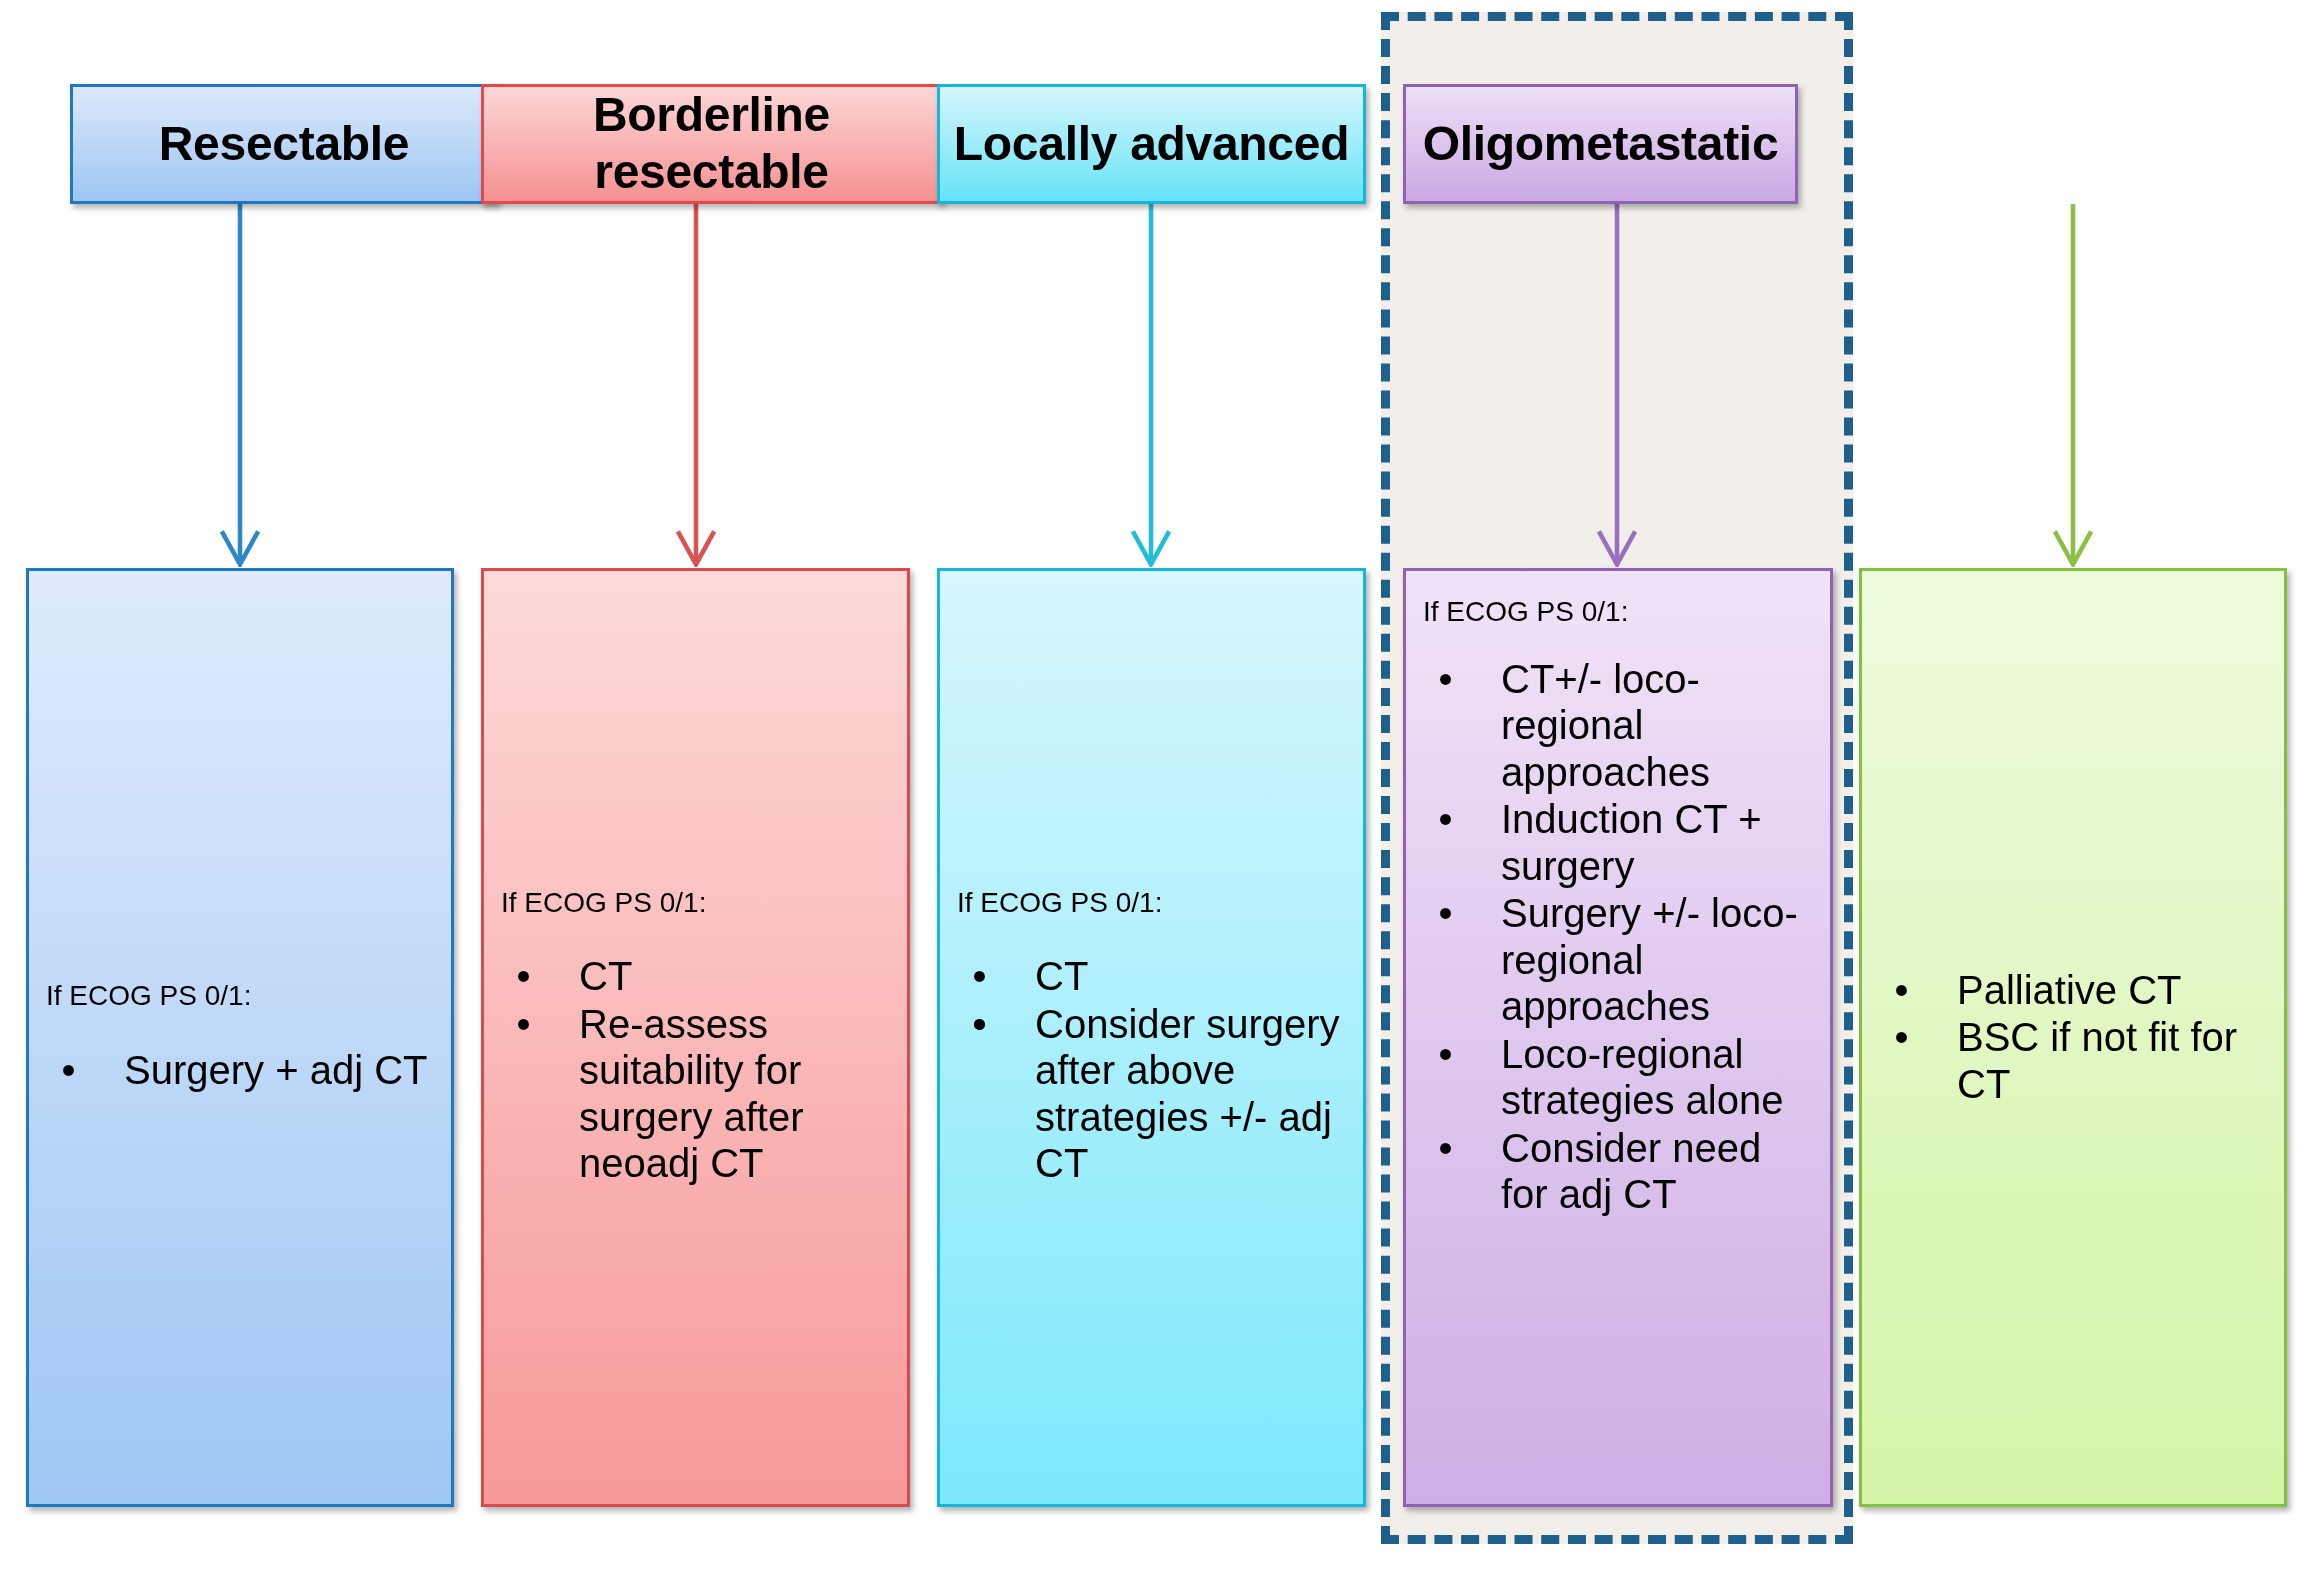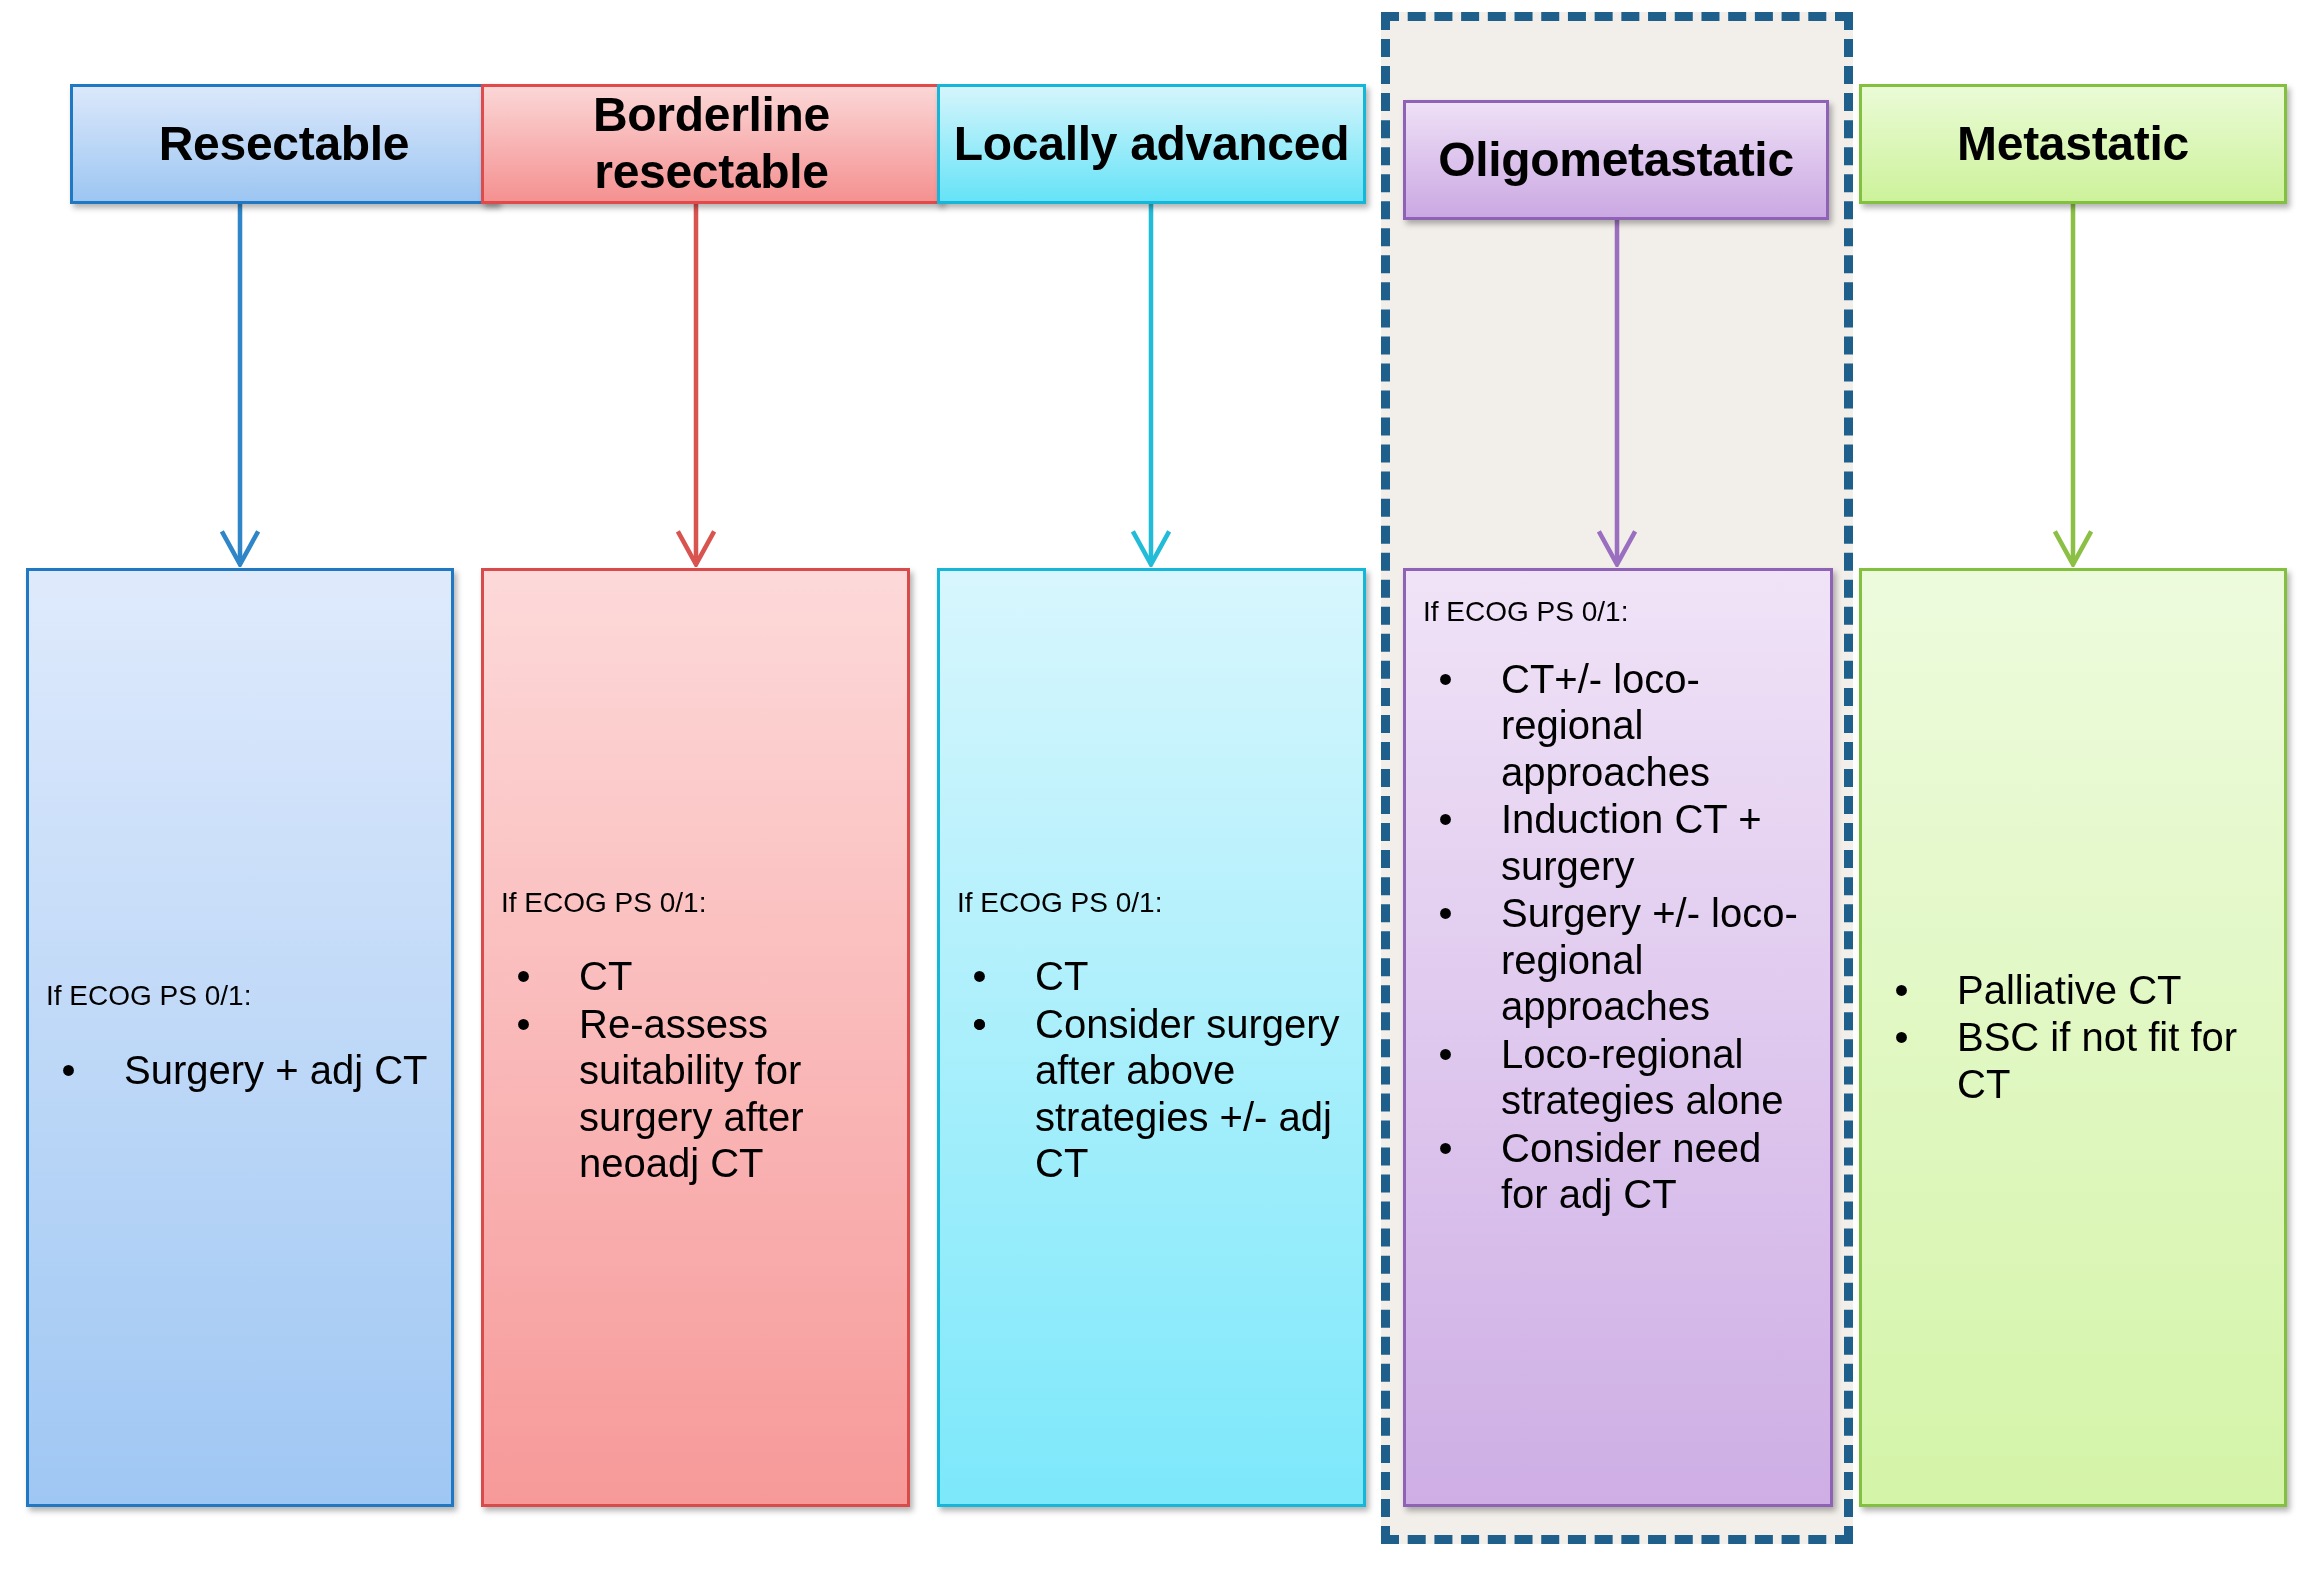--- a/index.html
+++ b/index.html
@@ -122,27 +122,24 @@
   </div>
 
   <div class="box header-box c-red" style="left:481px; top:84px; width:461px; height:120px;">
     <div class="header-title">Borderline resectable</div>
   </div>
 
   <div class="box header-box c-cyan" style="left:937px; top:84px; width:429px; height:120px;">
     <div class="header-title">Locally advanced</div>
   </div>
 
-  <div class="box header-box c-purple" style="left:1403px; top:100px; width:426px; height:120px;">
+  <div class="box header-box c-purple" style="left:1403px; top:84px; width:395px; height:120px;">
     <div class="header-title">Oligometastatic</div>
   </div>
 
-  <div class="box header-box c-green" style="left:1859px; top:84px; width:428px; height:120px;">
-    <div class="header-title">Metastatic</div>
-  </div>
 
   <svg class="arrow" style="left:214px; top:204px; width:52px; height:363px;" viewBox="0 0 80 560">
     <line x1="40" y1="0" x2="40" y2="552" stroke="#2e86c8" stroke-width="7"></line>
     <polyline points="12,505 40,556 68,505" fill="none" stroke="#2e86c8" stroke-width="7"></polyline>
   </svg>
 
   <svg class="arrow" style="left:670px; top:204px; width:52px; height:363px;" viewBox="0 0 80 560">
     <line x1="40" y1="0" x2="40" y2="552" stroke="#d9534f" stroke-width="7"></line>
     <polyline points="12,505 40,556 68,505" fill="none" stroke="#d9534f" stroke-width="7"></polyline>
   </svg>

